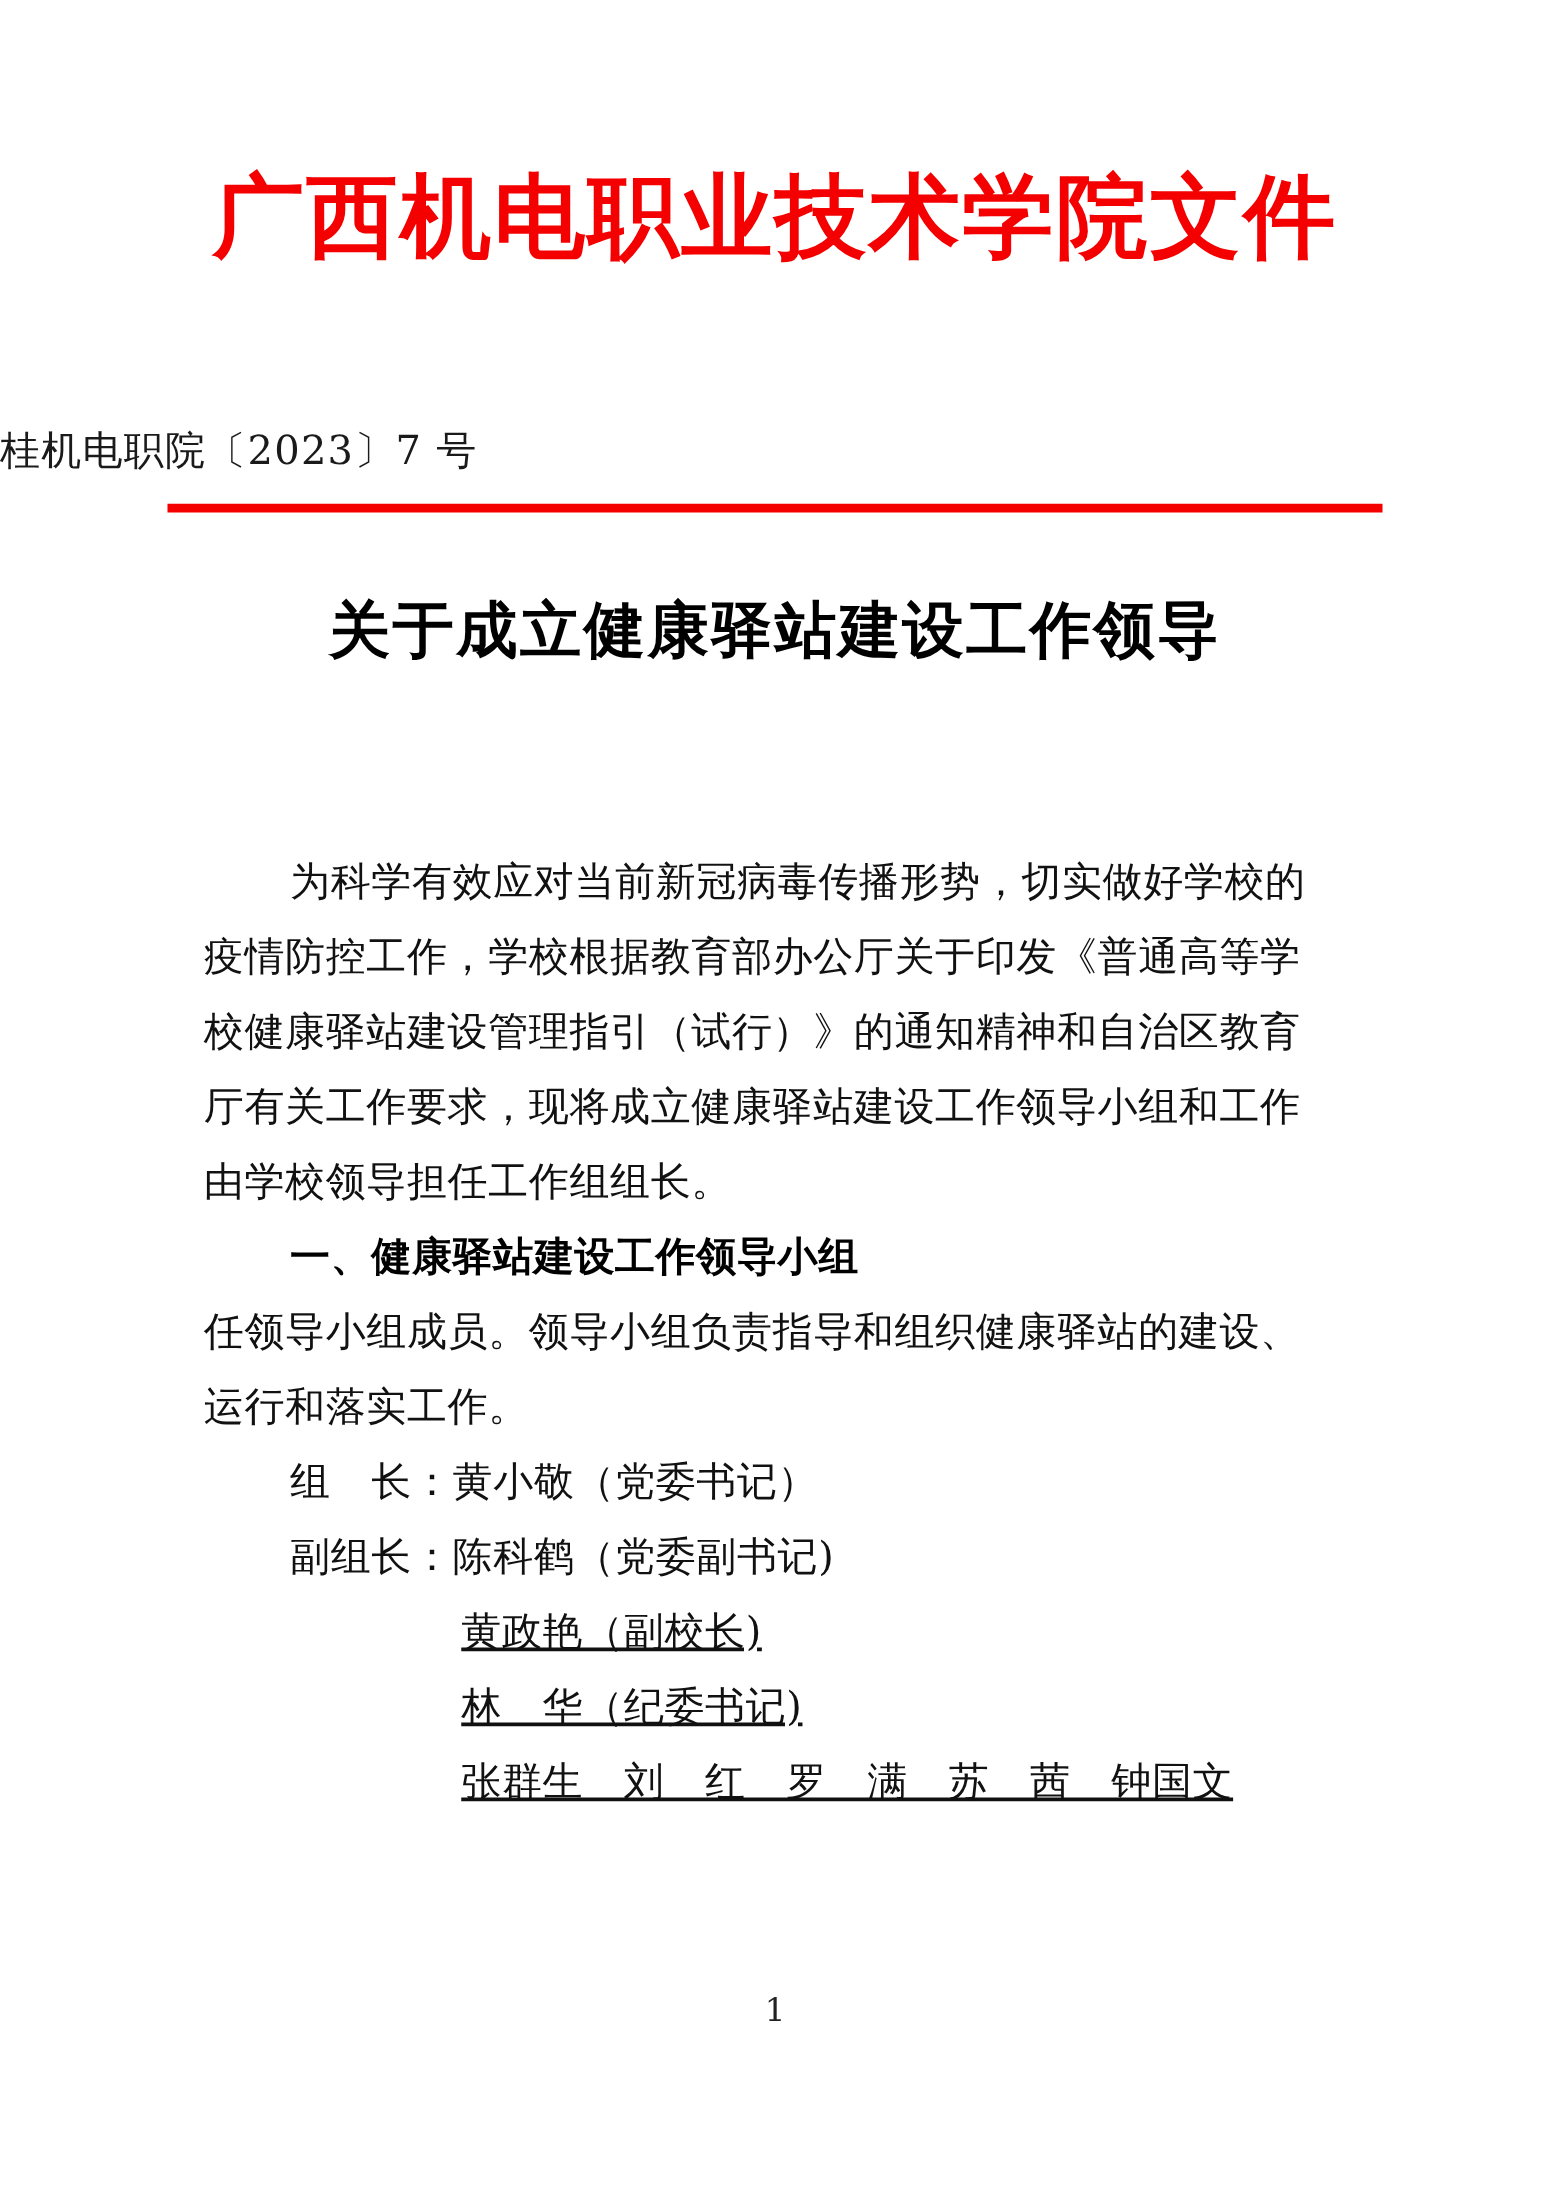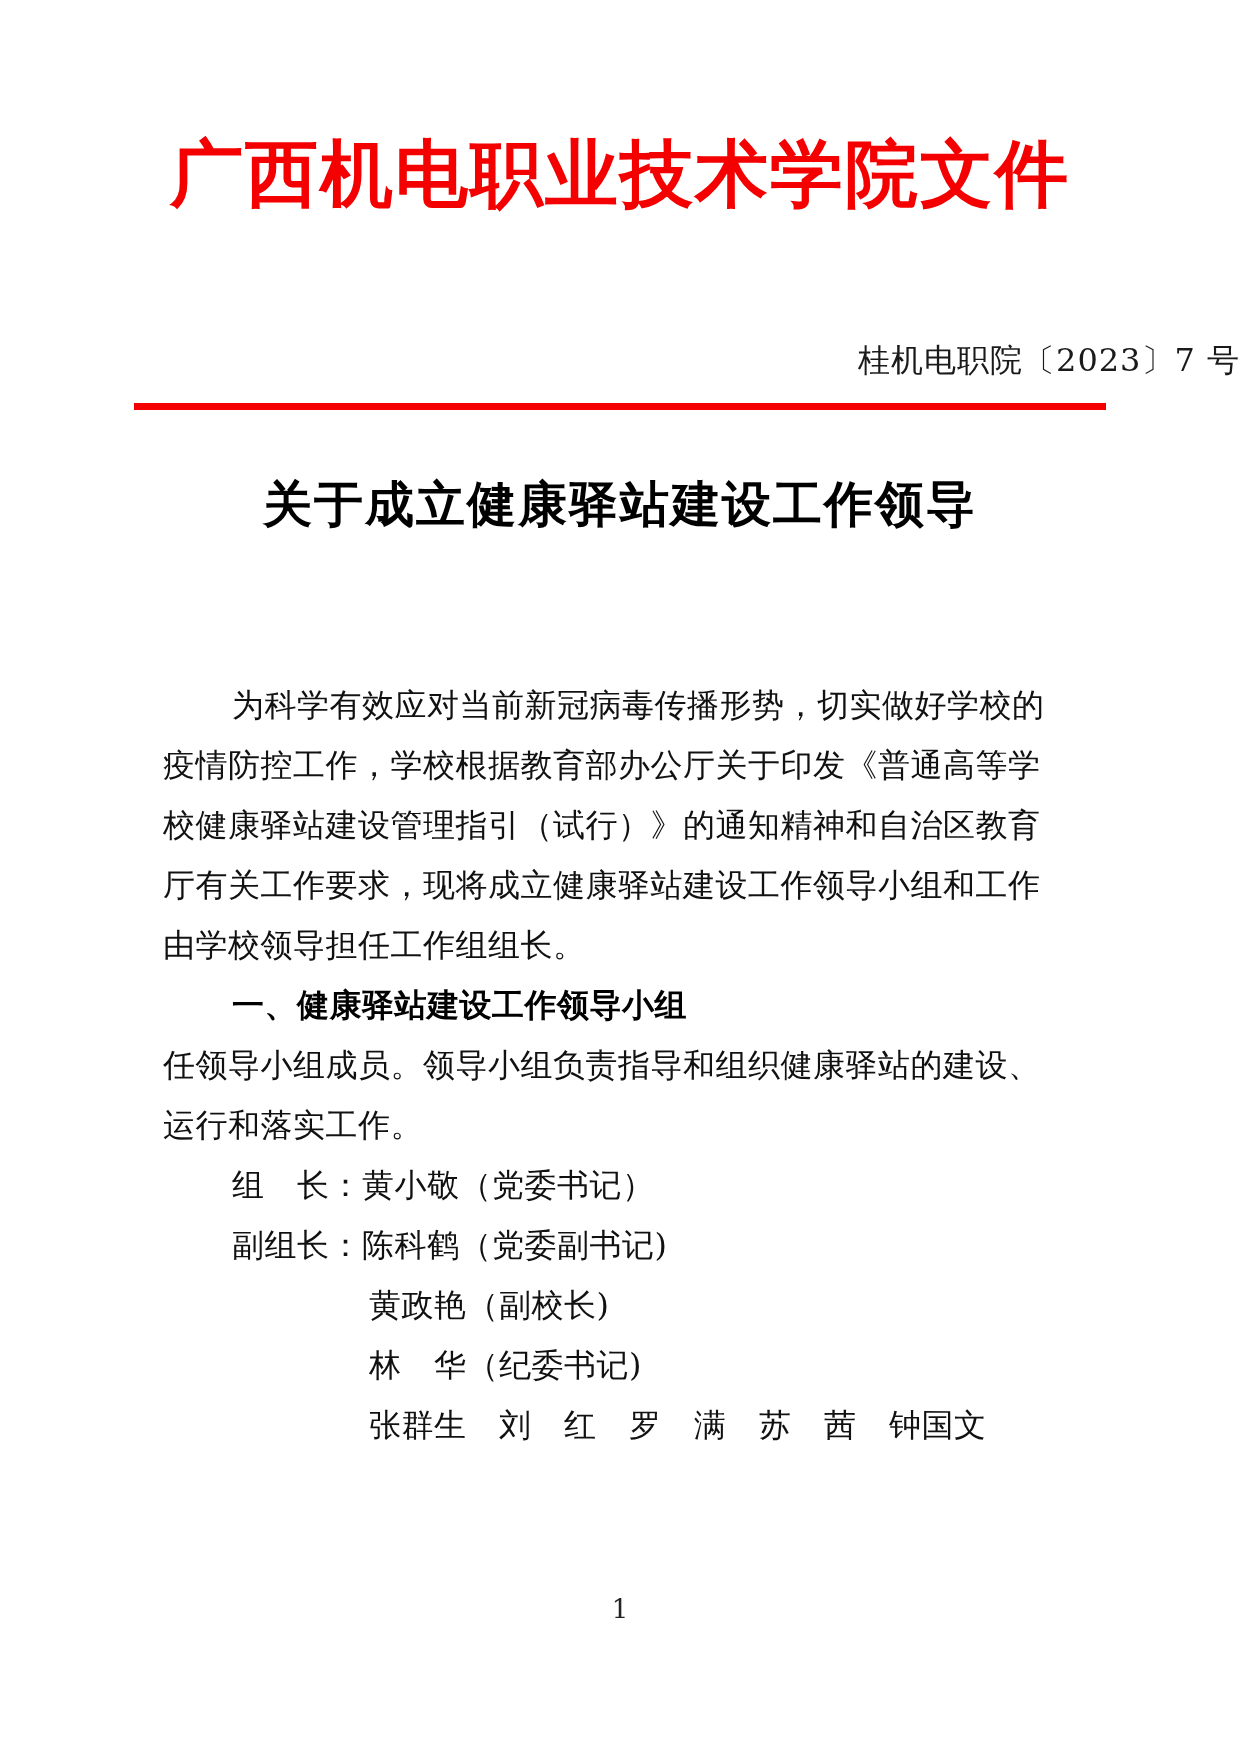--- a/index.html
+++ b/index.html
@@ -28,21 +28,21 @@
     line-height: 110px;
     font-family: "DejaVu Serif", "Liberation Serif", serif;
     white-space: nowrap;
   }
 
   .doc-number {
     position: absolute;
     top: 336px;
     left: 0;
     width: 100%;
-    text-align: right;
+    text-align: left;
     color: #1a1a1a;
     font-size: 32px;
     line-height: 48px;
     letter-spacing: 1px;
     white-space: nowrap;
   }
 
   .red-line {
     position: absolute;
     top: 403px;
@@ -76,21 +76,21 @@
   }
 
   .body-line {
     height: 60px;
     line-height: 60px;
     white-space: nowrap;
     letter-spacing: 0.5px;
   }
 
   .body-line.indent { padding-left: 69px; }
-  .body-line.cont   { padding-left: 206px; }
+  .body-line.cont   { padding-left: 206px; text-decoration: underline; }
 
   .body-line.heading {
     font-family: Liberation Serif, serif;
     font-weight: bold;
     color: #000000;
   }
 
   .page-number {
     position: absolute;
     top: 1592px;

